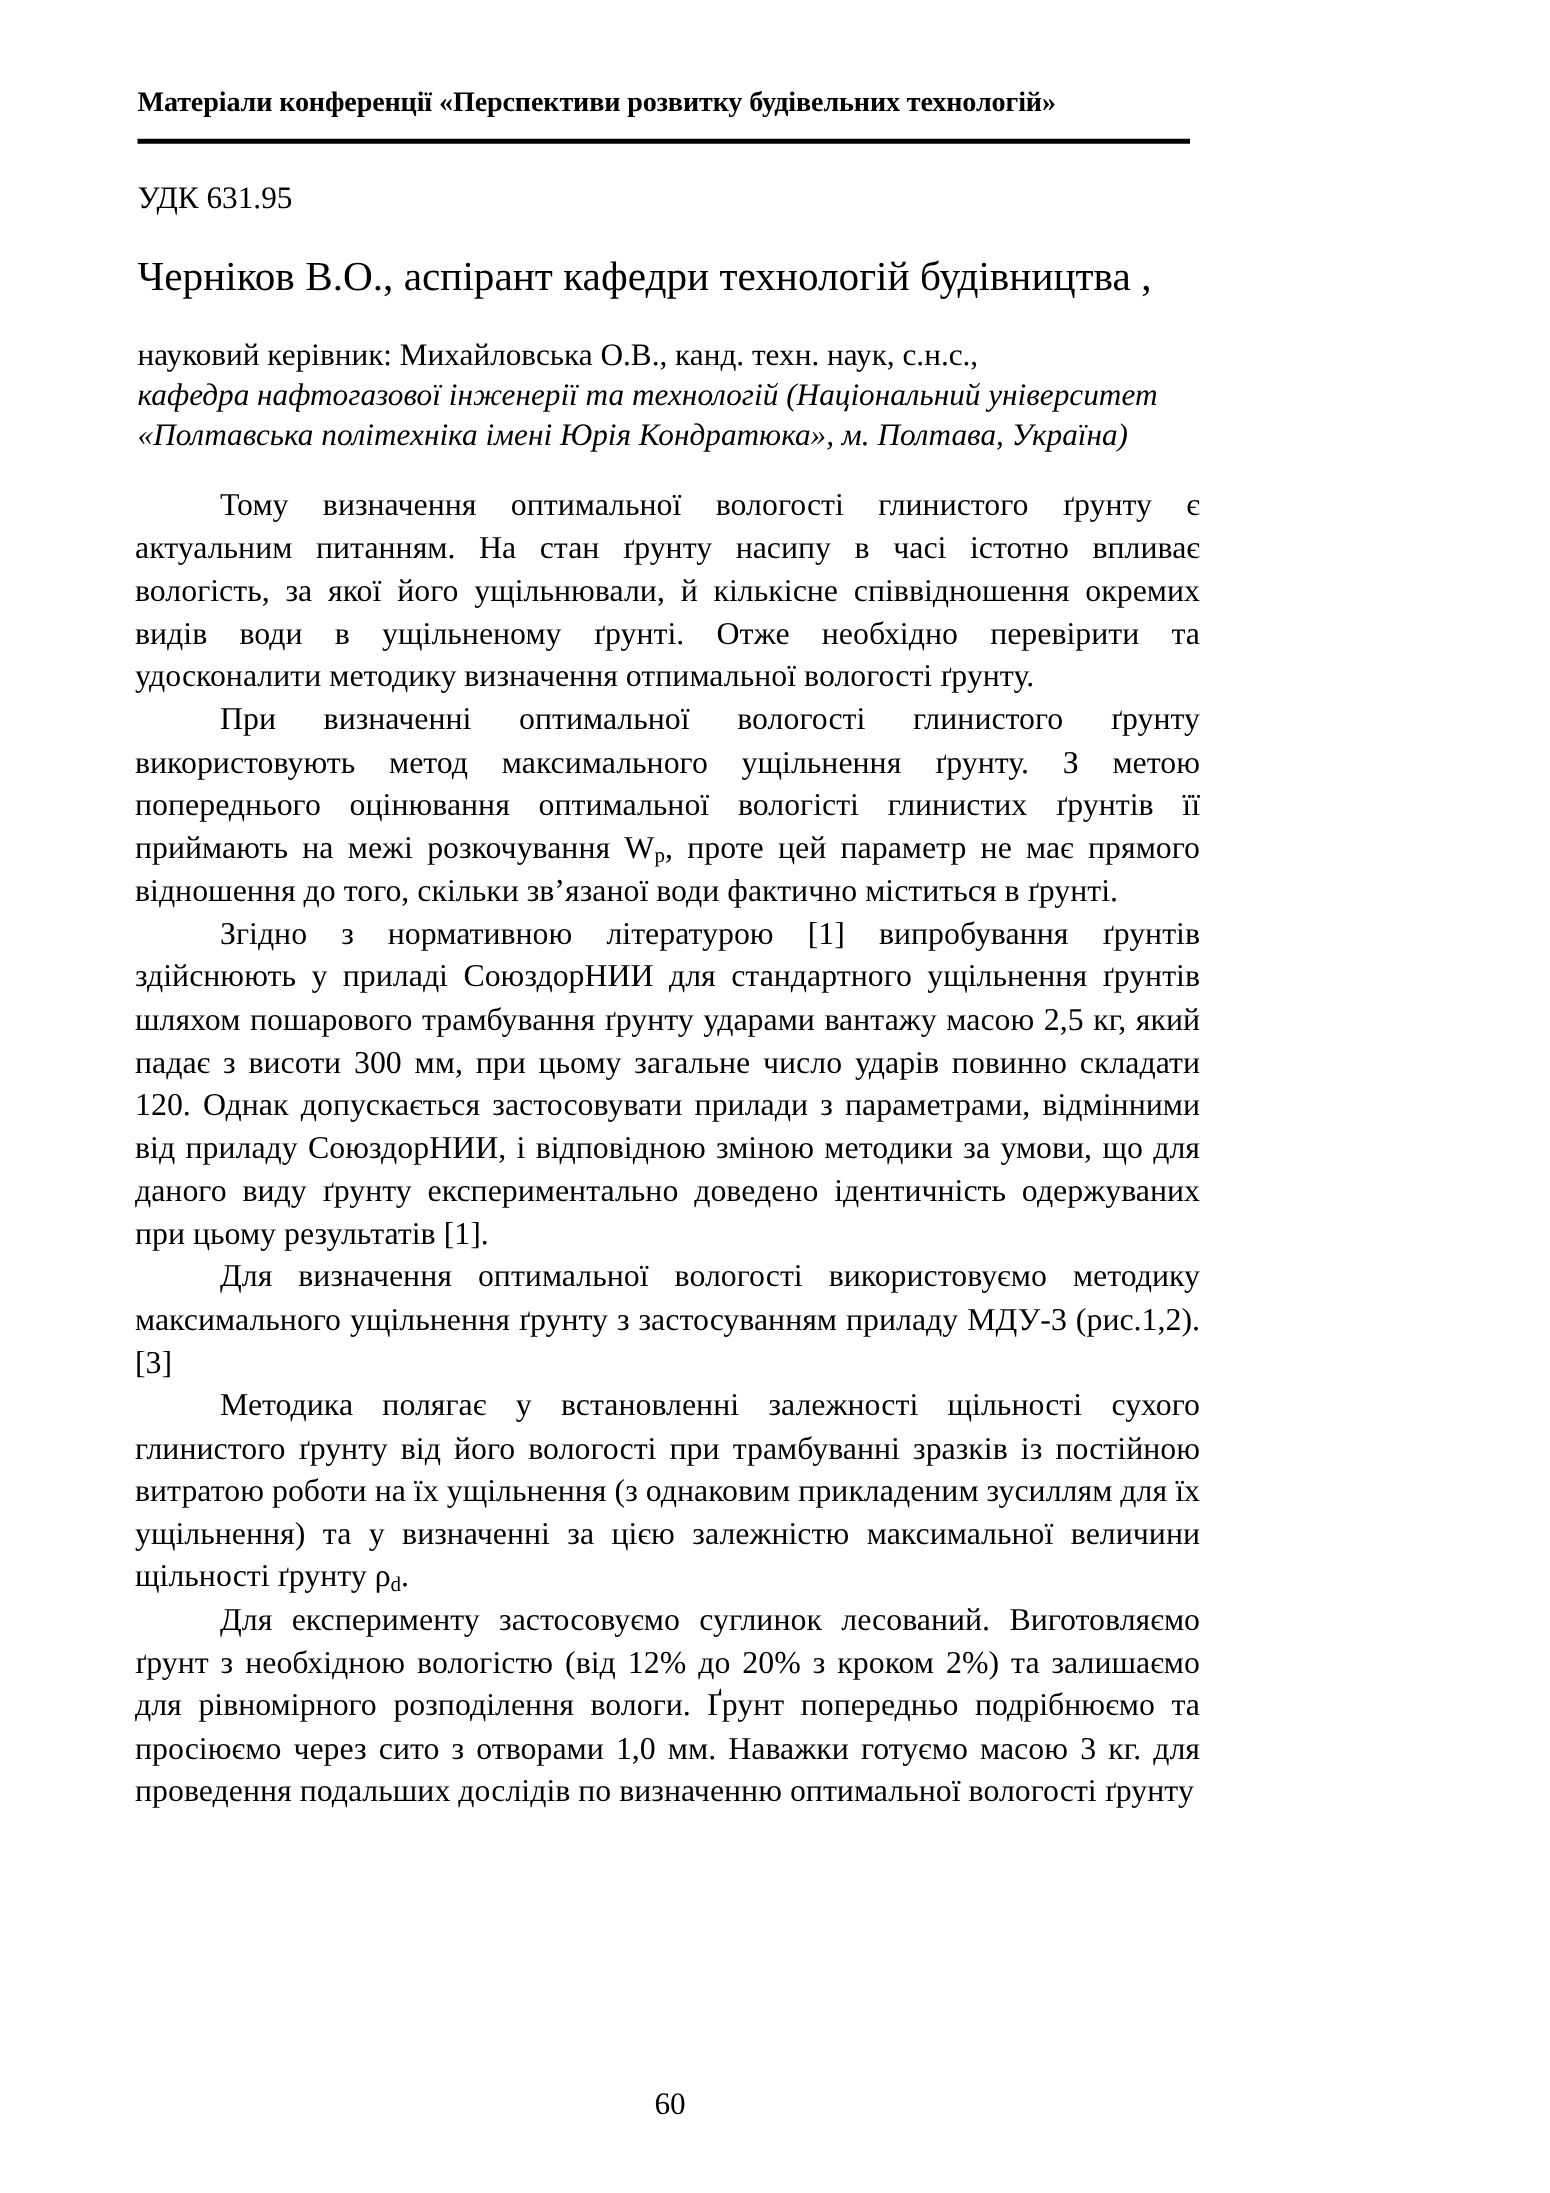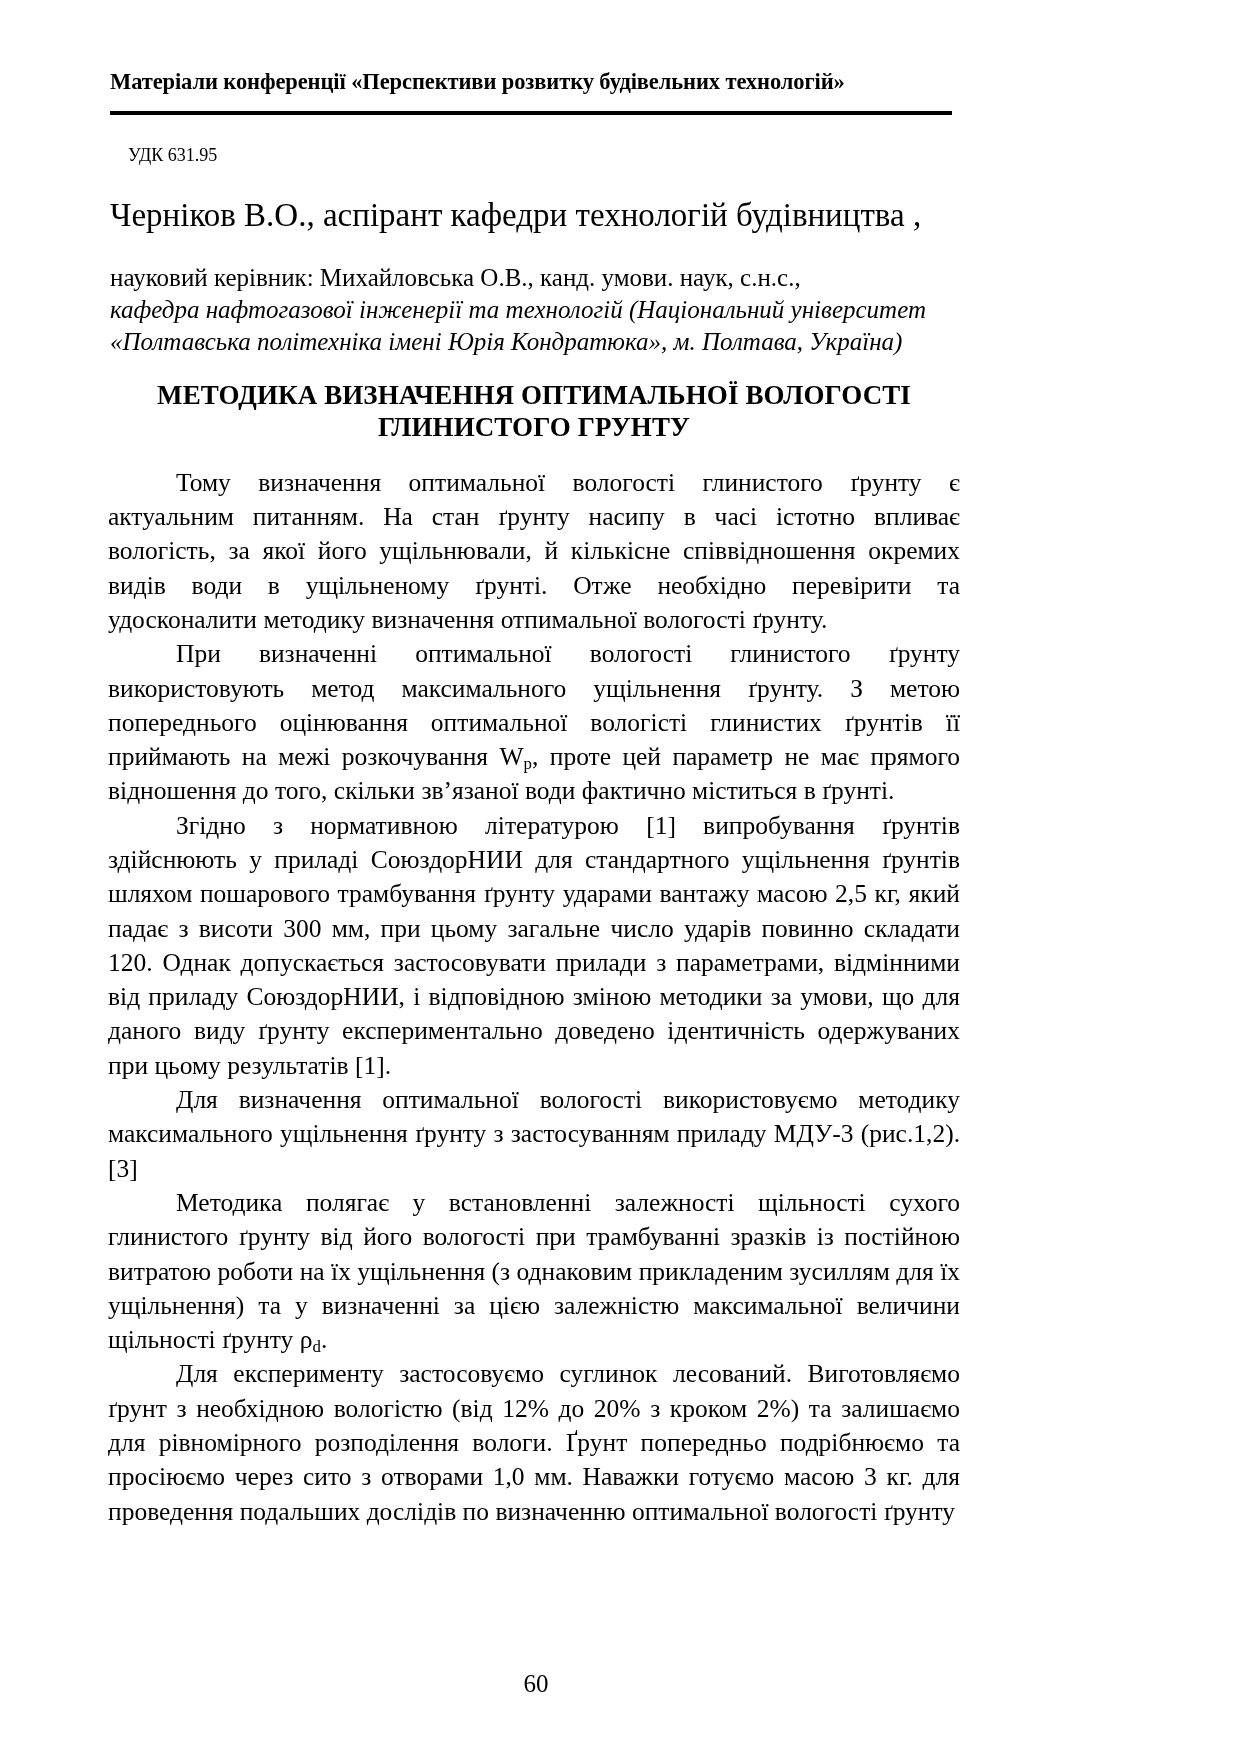--- a/index.html
+++ b/index.html
@@ -33,23 +33,23 @@
   }
   .head-rule {
     margin-top: 16px;
     margin-left: 2px;
     margin-right: 8px;
     border-top: 4px solid #000;
     height: 0;
   }
   
   .udk {
-    font-size: 18px;
+    font-size: 25px;
     margin-top: 30px;
-    margin-left: 20px;
+    margin-left: 2px;
   }
   .author-line {
     font-size: 33px;
     margin-top: 31px;
     margin-left: 2px;
   }
   .supervisor-line {
     font-size: 25px;
     margin-top: 30px;
     margin-left: 2px;
@@ -107,31 +107,27 @@
 <div class="page">
 
   <div class="running-head">Матеріали конференції «Перспективи розвитку будівельних технологій»</div>
 
   <div class="head-rule"></div>
 
   <div class="udk">УДК 631.95</div>
 
   <div class="author-line">Черніков В.О., аспірант кафедри технологій будівництва ,</div>
 
-  <div class="supervisor-line">науковий керівник: Михайловська О.В., канд. умови. наук, с.н.с.,</div>
+  <div class="supervisor-line">науковий керівник: Михайловська О.В., канд. техн. наук, с.н.с.,</div>
 
   <div class="affiliation">
     <div>кафедра нафтогазової інженерії та технологій (Національний університет</div>
     <div>«Полтавська політехніка імені Юрія Кондратюка», м. Полтава, Україна)</div>
   </div>
 
-  <div class="title">
-    <div>МЕТОДИКА ВИЗНАЧЕННЯ ОПТИМАЛЬНОЇ ВОЛОГОСТІ</div>
-    <div>ГЛИНИСТОГО ГРУНТУ</div>
-  </div>
 
   <div class="body-text">
 
     <p class="para">Тому визначення оптимальної вологості глинистого ґрунту є актуальним питанням. На стан ґрунту насипу в часі істотно впливає вологість, за якої його ущільнювали, й кількісне співвідношення окремих видів води в ущільненому ґрунті. Отже необхідно перевірити та удосконалити методику визначення отпимальної вологості ґрунту.</p>
 
     <p class="para"><span>При визначенні оптимальної вологості глинистого ґрунту використовують метод максимального ущільнення ґрунту. З метою попереднього оцінювання оптимальної вологісті глинистих ґрунтів її приймають  на межі розкочування W</span><sub>p</sub><span>, проте цей параметр не має прямого відношення до того, скільки зв’язаної води фактично міститься в ґрунті.</span></p>
 
     <p class="para">Згідно з нормативною літературою [1] випробування ґрунтів здійснюють у приладі СоюздорНИИ для стандартного ущільнення ґрунтів шляхом пошарового трамбування ґрунту ударами вантажу масою 2,5 кг, який падає з висоти 300 мм, при цьому загальне число ударів повинно складати 120. Однак допускається застосовувати прилади з параметрами, відмінними від приладу СоюздорНИИ, і відповідною зміною методики за умови, що для даного виду ґрунту експериментально доведено ідентичність одержуваних при цьому результатів [1].</p>
 
     <p class="para">Для визначення оптимальної вологості використовуємо методику максимального ущільнення ґрунту з застосуванням приладу МДУ-3 (рис.1,2).[3]</p>

